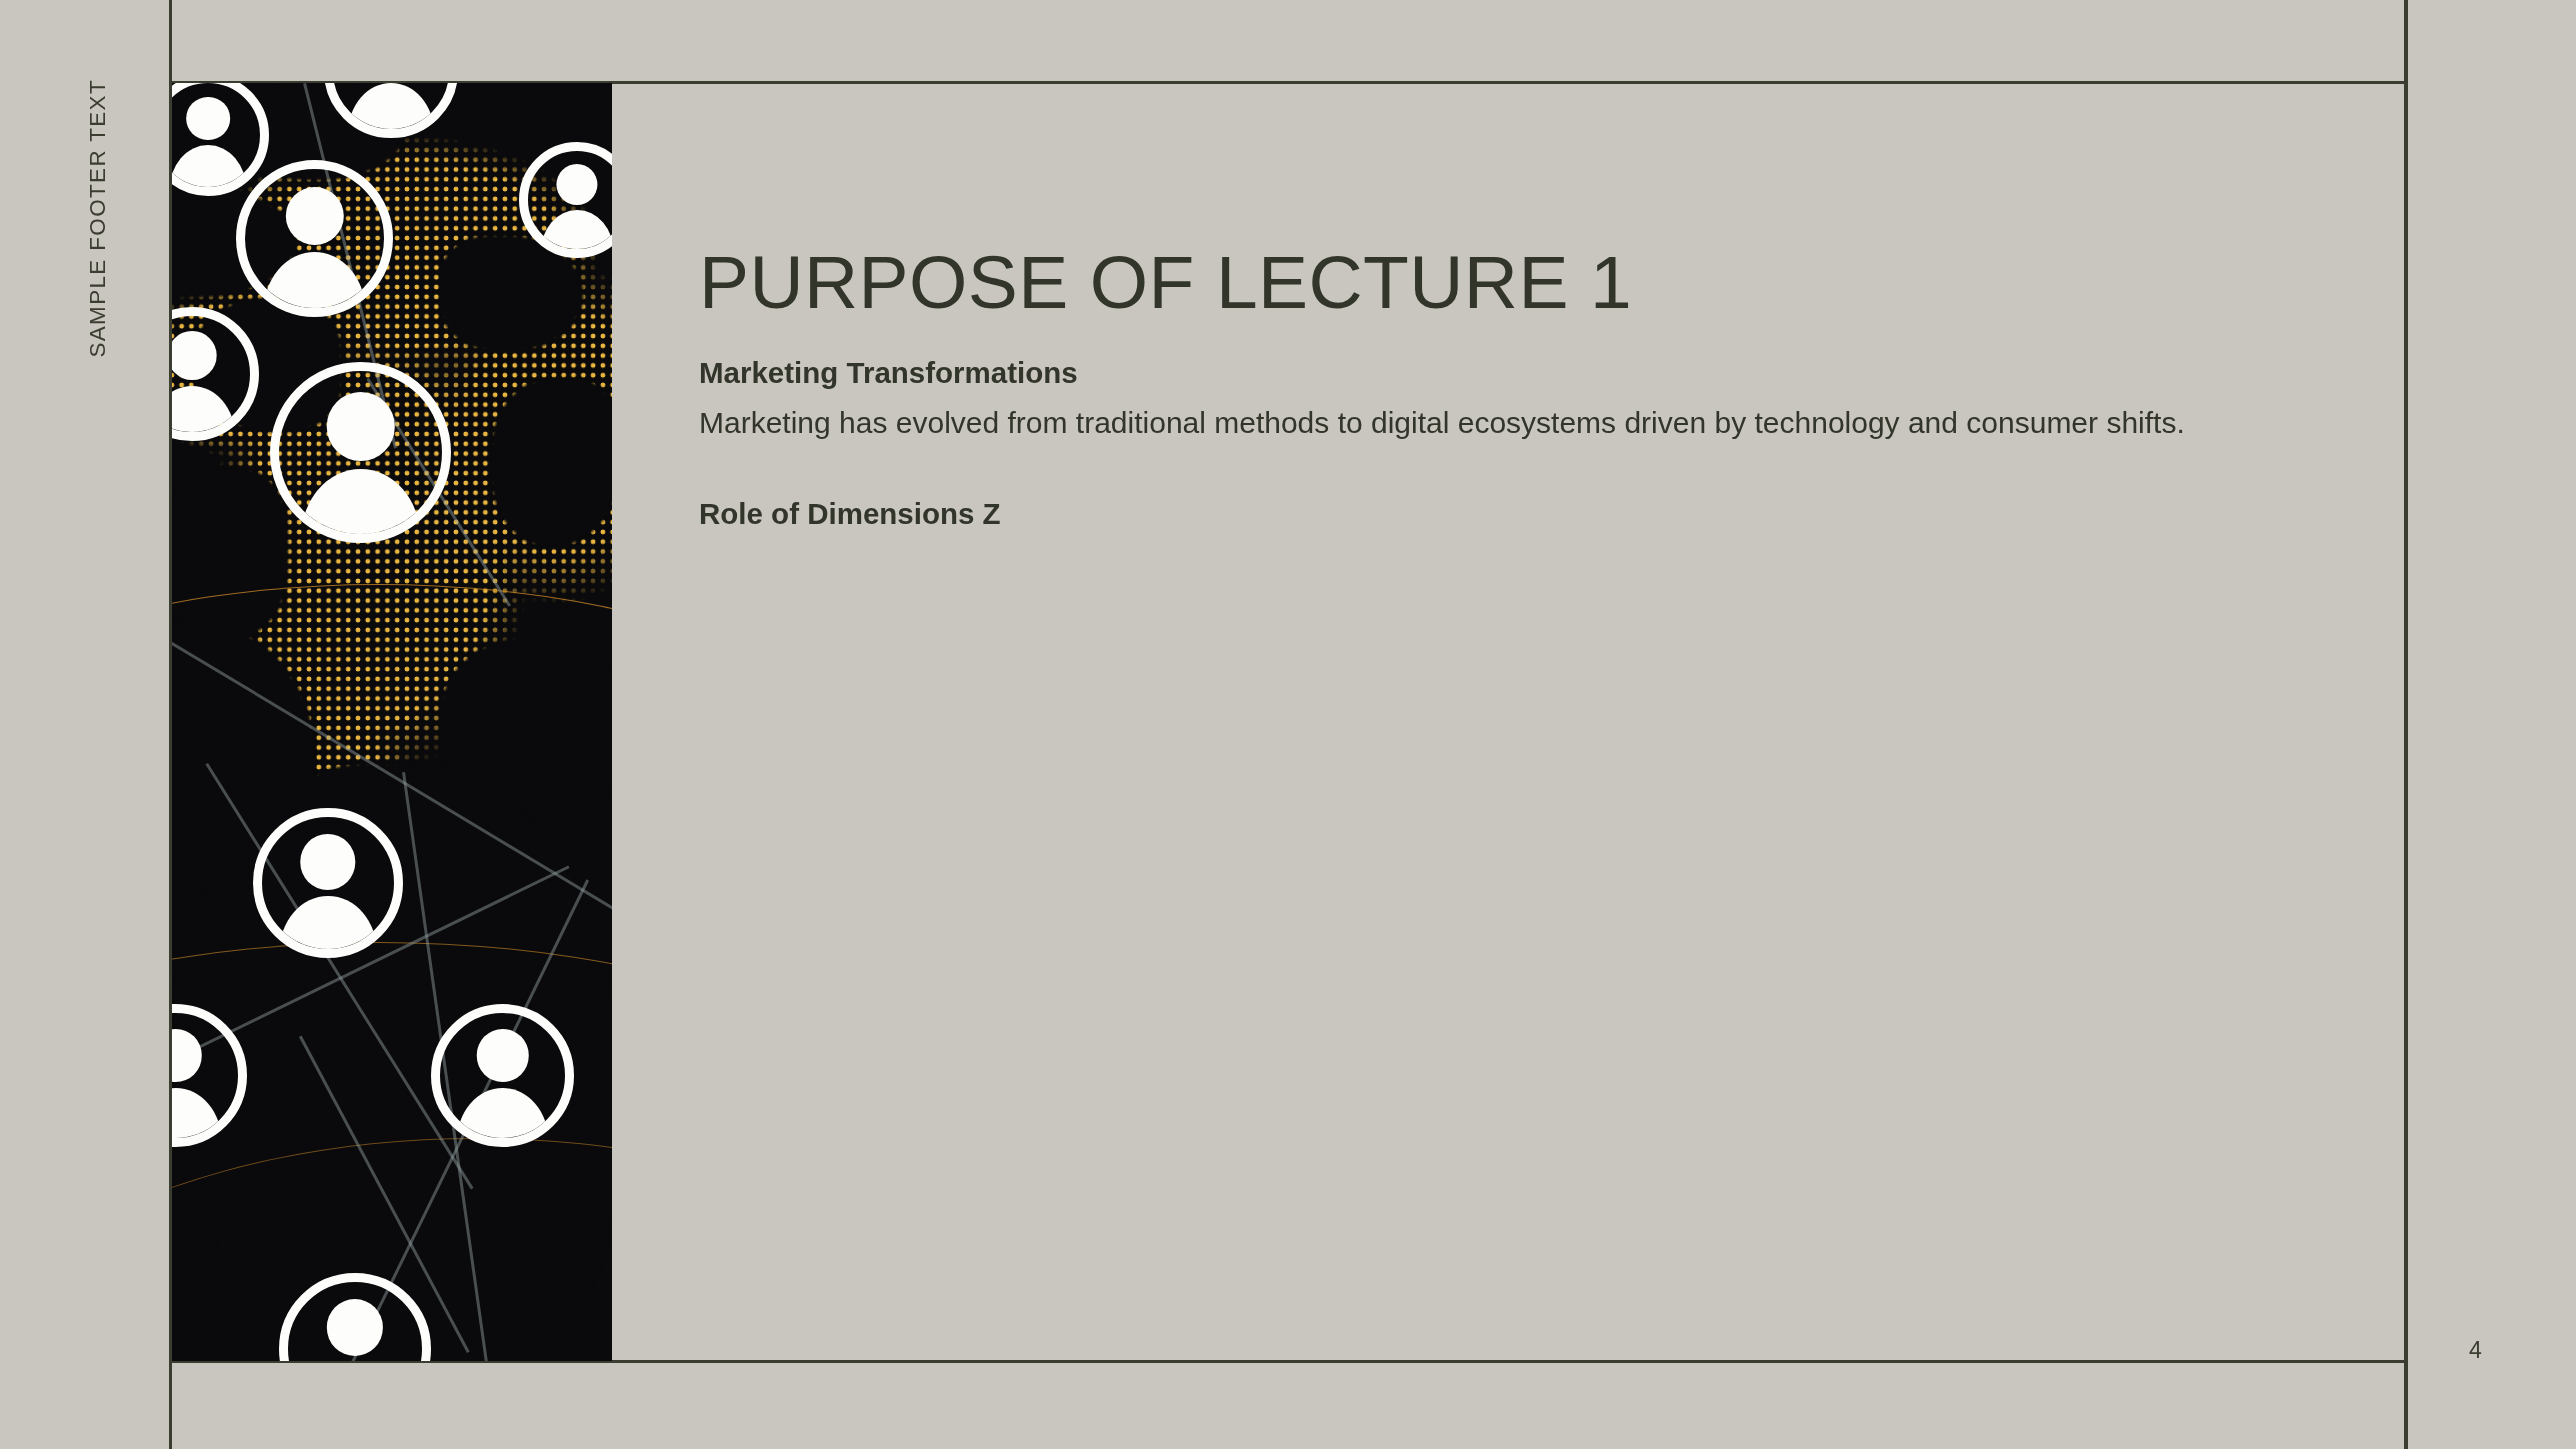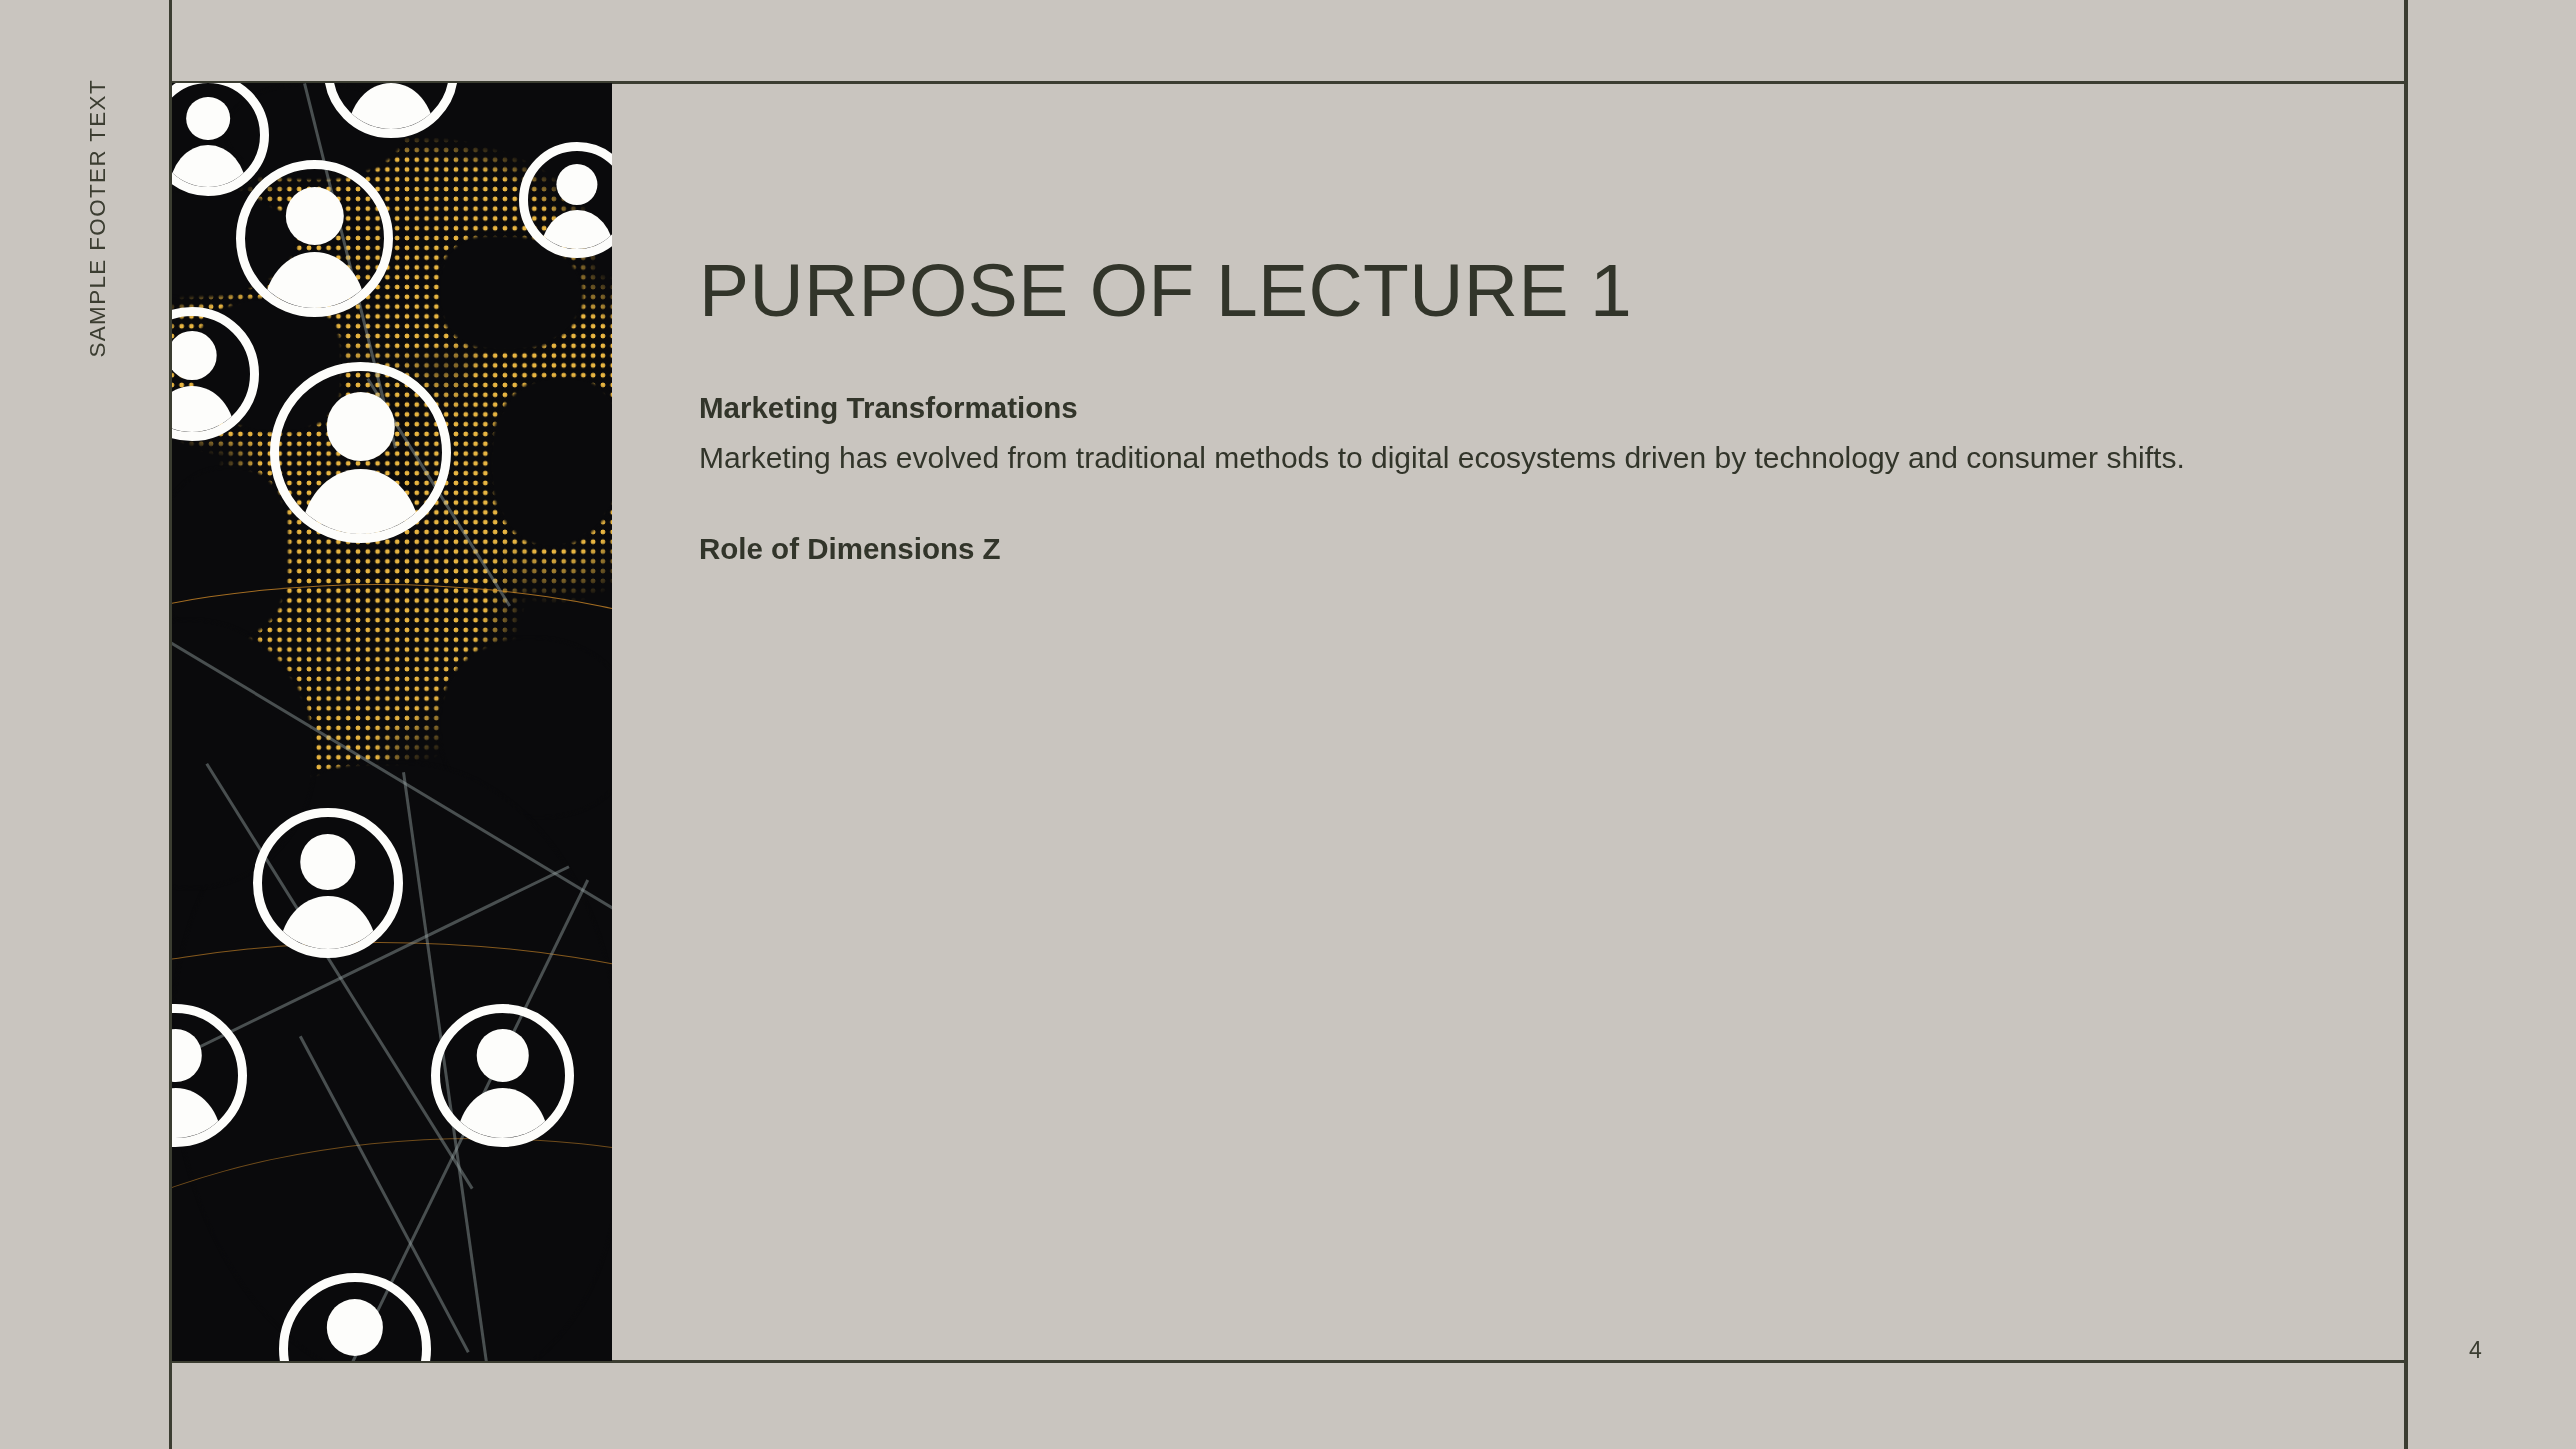--- a/index.html
+++ b/index.html
@@ -165,35 +165,35 @@
     width: 74%;
     height: 62%;
     border-radius: 50% 50% 0 0 / 70% 70% 0 0;
     background: #fdfdfb;
   }
 
   
   .content {
     position: absolute;
     left: 699px;
-    top: 83px;
+    top: 75px;
     width: 1556px;
   }
   .slide-title {
     margin: 0;
     padding: 0;
     font-size: 75px;
     font-weight: 400;
     line-height: 1.0;
     letter-spacing: 0.4px;
     color: #32352a;
     padding-top: 170px;
   }
   .blocks {
-    margin-top: 63px;
+    margin-top: 36px;
   }
   .block { margin-bottom: 55px; }
   .block:last-child { margin-bottom: 0; }
   .block-head {
     font-size: 29.5px;
     font-weight: bold;
     color: #32352a;
     line-height: 1.15;
     margin: 0 0 14.3px 0;
   }

